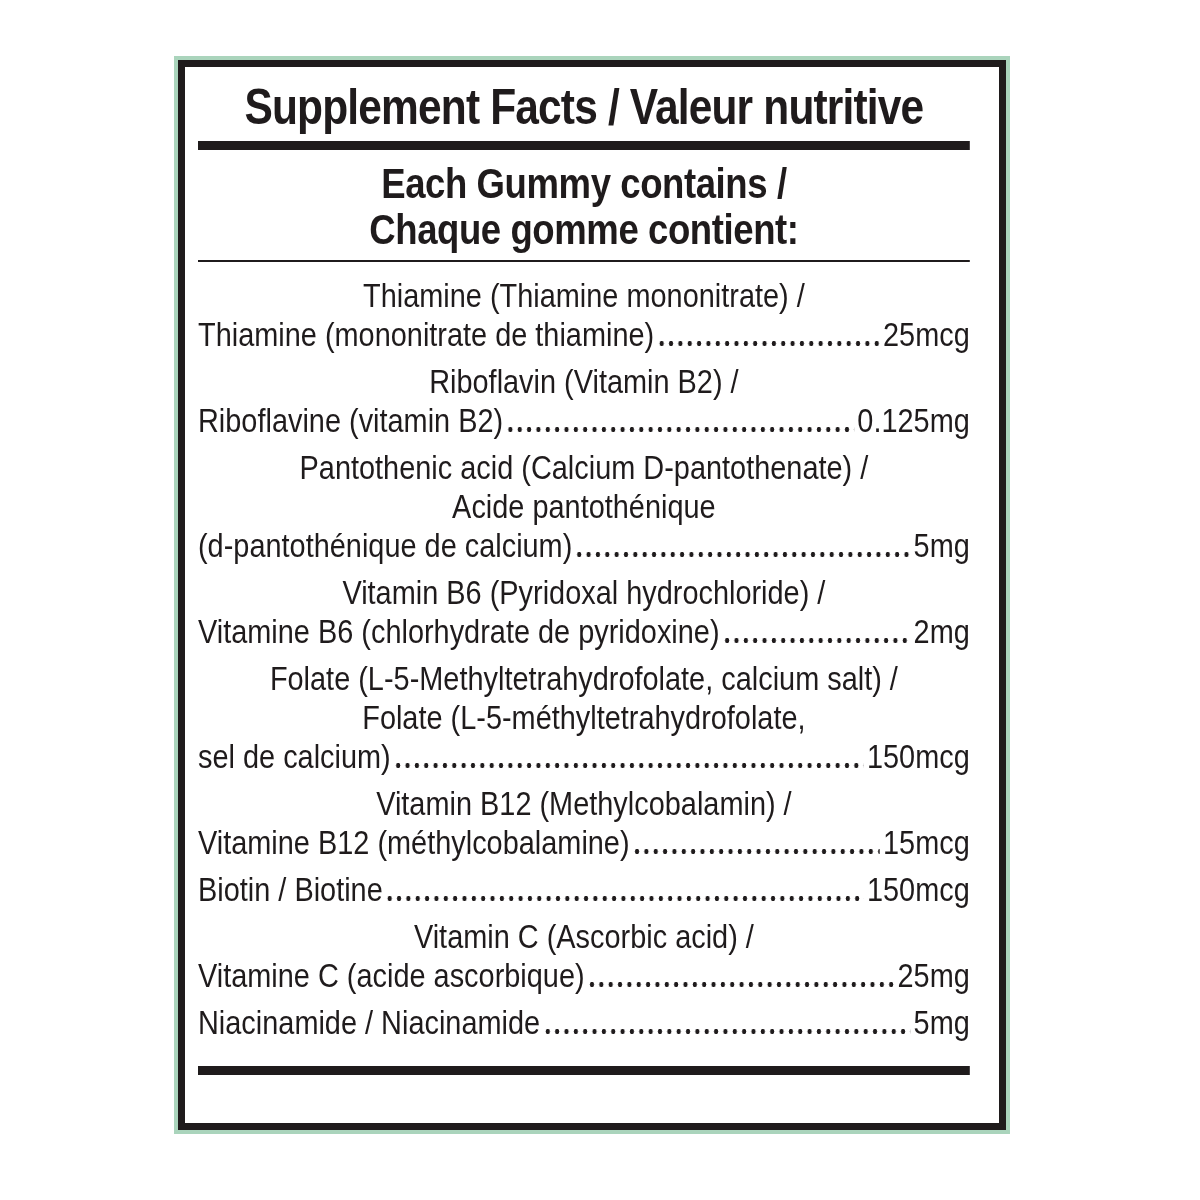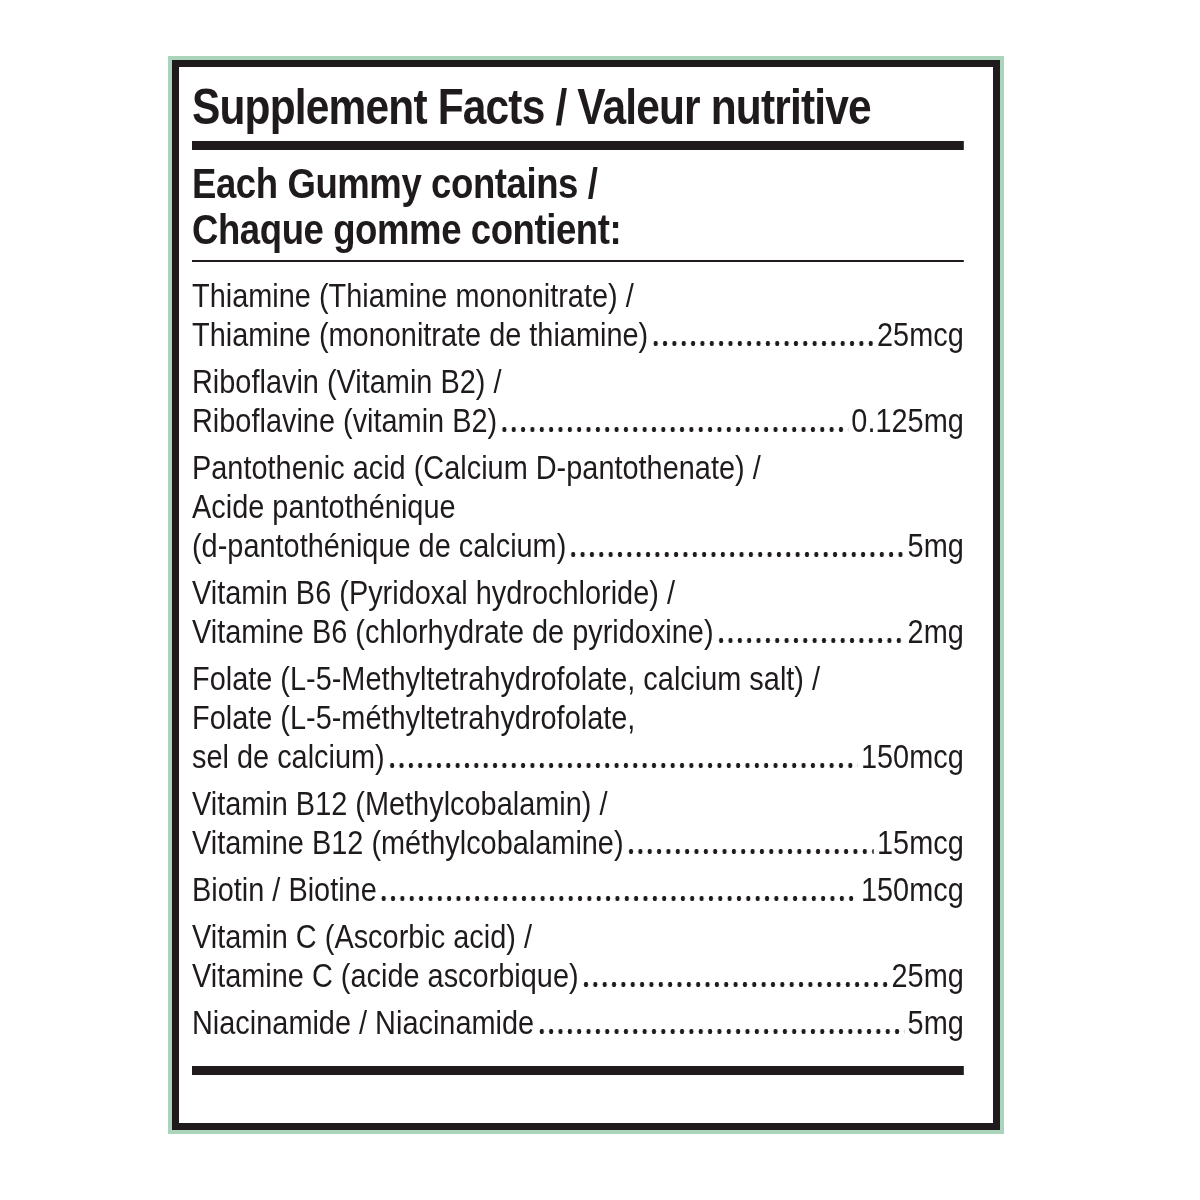--- a/index.html
+++ b/index.html
@@ -12,29 +12,30 @@
   }
   .page {
     position: relative;
     width: 1200px;
     height: 1200px;
     background: #ffffff;
     overflow: hidden;
   }
   .frame {
     position: absolute;
-    left: 172px;
+    left: 178px;
     top: 60px;
     width: 828px;
     height: 1070px;
     box-sizing: border-box;
     background: #ffffff;
     border: 7px solid #1f1b1c;
     outline: 4px solid #aad4bc;
     outline-offset: 0px;
+    text-align: center;
   }
   .content {
     position: absolute;
     left: 13px;
     top: 12px;
     width: 908px;
     transform: scaleX(0.85);
     transform-origin: left top;
     color: #1f1b1c;
   }

